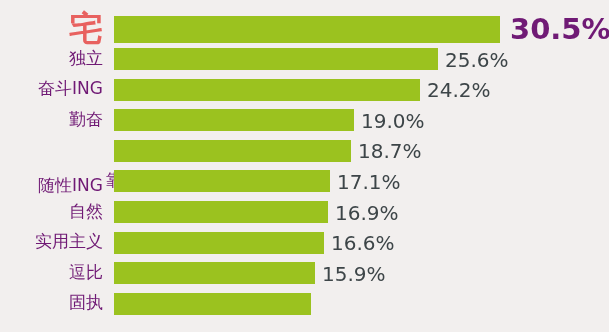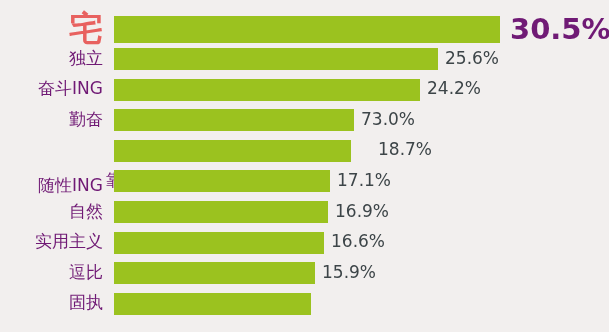--- a/index.html
+++ b/index.html
@@ -40,21 +40,21 @@
   .bar {
     position: absolute;
     left: 114px;
     background: #9bc21f;
     height: 22px;
   }
   .val-label {
     position: absolute;
     white-space: nowrap;
     color: #3d4548;
-    font-size: 17px;
+    font-size: 20px;
     line-height: 1;
     font-family: "DejaVu Sans", "Liberation Sans", sans-serif;
   }
 
   
   .row.highlight .cat-label {
     color: #e8615f;
     font-size: 34px;
     font-weight: bold;
   }
@@ -82,26 +82,26 @@
       <div class="val-label" style="left: 445px; top: 1.65px;">25.6%</div>
     </div>
     <div class="row" style="top: 78.6px; height: 22px;">
       <div class="cat-label" style="top: 1.65px;">奋斗ING</div>
       <div class="bar" style="width: 306px; height: 22px; top: 0px; background: rgb(155, 194, 31);"></div>
       <div class="val-label" style="left: 427px; top: 1.65px;">24.2%</div>
     </div>
     <div class="row" style="top: 109.2px; height: 22px;">
       <div class="cat-label" style="top: 1.65px;">勤奋</div>
       <div class="bar" style="width: 240px; height: 22px; top: 0px; background: rgb(155, 194, 31);"></div>
-      <div class="val-label" style="left: 361px; top: 1.65px;">73.0%</div>
+      <div class="val-label" style="left: 361px; top: 1.65px;">19.0%</div>
     </div>
     <div class="row" style="top: 139.8px; height: 22px;">
       <div class="cat-label" style="top: 1.65px; margin-top: 36px;">随性ING</div>
       <div class="bar" style="width: 237px; height: 22px; top: 0px; background: rgb(155, 194, 31);"></div>
-      <div class="val-label" style="left: 378px; top: 1.65px;">18.7%</div>
+      <div class="val-label" style="left: 358px; top: 1.65px;">18.7%</div>
     </div>
     <div class="row" style="top: 170.4px; height: 22px; padding-left: 37px;">
       <div class="cat-label" style="top: 1.65px;">靠谱</div>
       <div class="bar" style="width: 216px; height: 22px; top: 0px; background: rgb(155, 194, 31);"></div>
       <div class="val-label" style="left: 337px; top: 1.65px;">17.1%</div>
     </div>
     <div class="row" style="top: 201px; height: 22px;">
       <div class="cat-label" style="top: 1.65px;">自然</div>
       <div class="bar" style="width: 214px; height: 22px; top: 0px; background: rgb(155, 194, 31);"></div>
       <div class="val-label" style="left: 335px; top: 1.65px;">16.9%</div>

